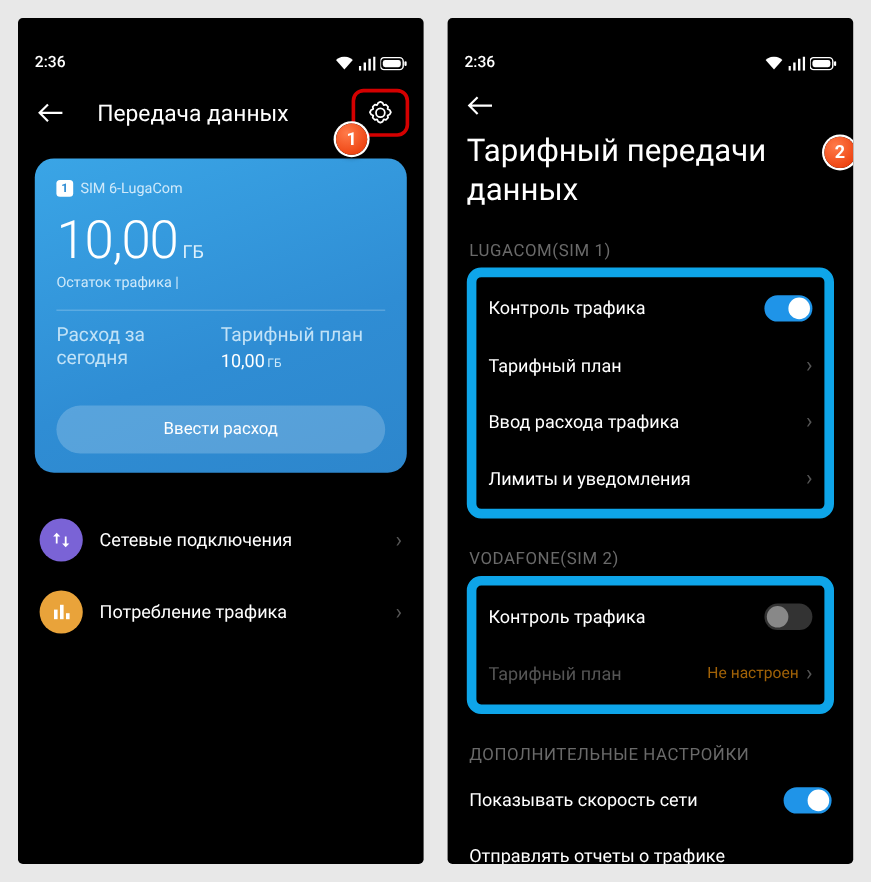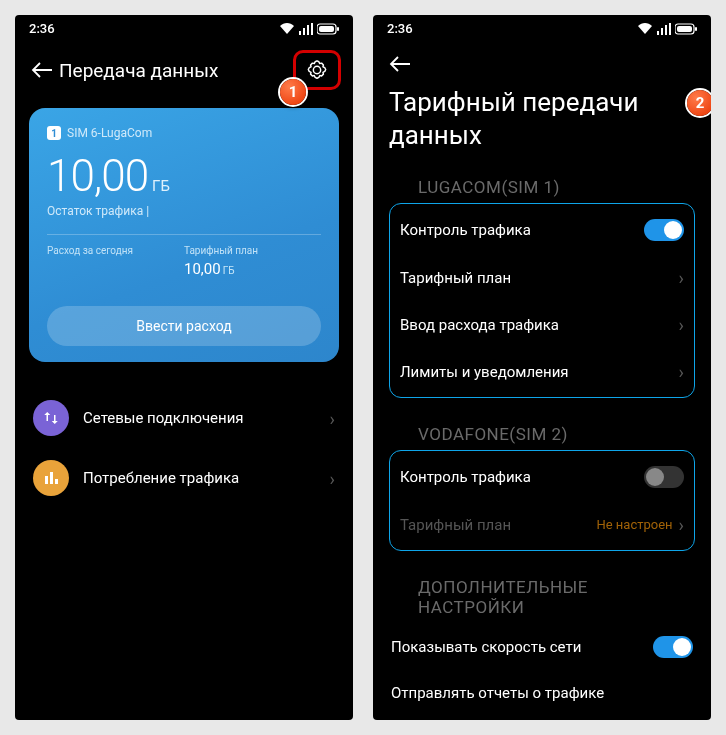--- a/index.html
+++ b/index.html
@@ -23,30 +23,31 @@
     overflow: hidden;
     position: relative;
   }
   .statusbar {
     display: flex;
     justify-content: space-between;
     align-items: center;
     padding: 6px 14px 4px;
     font-size: 13px;
     font-weight: 500;
+    margin-top: 24px;
   }
   .status-icons { display: flex; gap: 4px; align-items: center; }
   .appbar {
     display: flex;
     align-items: center;
     padding: 10px 12px;
     position: relative;
   }
   .back { padding: 6px 4px; }
-  .appbar-title { flex: 1; font-size: 19px; font-weight: 400; margin-left: 2px; }
+  .appbar-title { flex: 1; font-size: 19px; font-weight: 400; margin-left: 24px; }
   .gear-wrap {
     border: 3px solid #d40000;
     border-radius: 10px;
     padding: 6px 10px;
     position: relative;
   }
   .callout {
     position: absolute;
     width: 26px; height: 26px;
     border-radius: 50%;
@@ -75,21 +76,21 @@
     border-radius:3px; font-size:10px; font-weight:700;
     display:flex; align-items:center; justify-content:center;
   }
   .big-num { display:flex; align-items:baseline; margin-top:10px; }
   .big-num .val { font-size: 44px; font-weight: 300; letter-spacing:-1px; }
   .big-num .unit { font-size: 15px; margin-left: 4px; color:#dff1fc; }
   .remain { font-size:12px; color:#cfe9fa; margin-top:2px; }
   .hr { height:1px; background:rgba(255,255,255,.25); margin:16px 0 10px; }
   .stats { display:flex; }
   .stat { flex:1; }
-  .stat-label { font-size:10px; color:#c1e2f7; }
+  .stat-label { font-size:16px; color:#c1e2f7; }
   .stat-val { font-size:15px; margin-top:4px; }
   .stat-val .u { font-size:10px; color:#c8e7f9; margin-left:2px; }
   .card-btn {
     margin-top:28px; width:100%; text-align:center;
     background:rgba(255,255,255,.2); border-radius:22px;
     padding:12px 0; font-size:14px;
   }
 
   .list { margin-top: 26px; }
   .list-row {
@@ -101,25 +102,25 @@
     margin-right:14px; flex-shrink:0;
   }
   .ic-purple { background:#7a63d6; }
   .ic-orange { background:#e9a33a; }
   .row-label { flex:1; font-size:15px; }
   .chev { color:#555; font-size:18px; }
 
   .bigtitle { font-size:26px; font-weight:400; line-height:1.25; margin: 8px 0 18px; padding-right:40px; }
 
   .section-label {
-    font-size:17px; color:#6a6a6a; letter-spacing:.5px;
-    text-transform:uppercase; padding: 8px 2px 6px; margin-left: 27px;
+    font-size:14px; color:#6a6a6a; letter-spacing:.5px;
+    text-transform:uppercase; padding: 8px 2px 6px;
   }
   .group-hl {
-    border: 1px solid #0ea5e9;
+    border: 8px solid #0ea5e9;
     border-radius: 12px;
     padding: 2px 8px;
   }
   .set-row {
     display:flex; align-items:center;
     padding: 13px 2px;
     font-size:15px;
   }
   .set-row + .set-row { border-top: 0; }
   .set-row .lbl { flex:1; }

